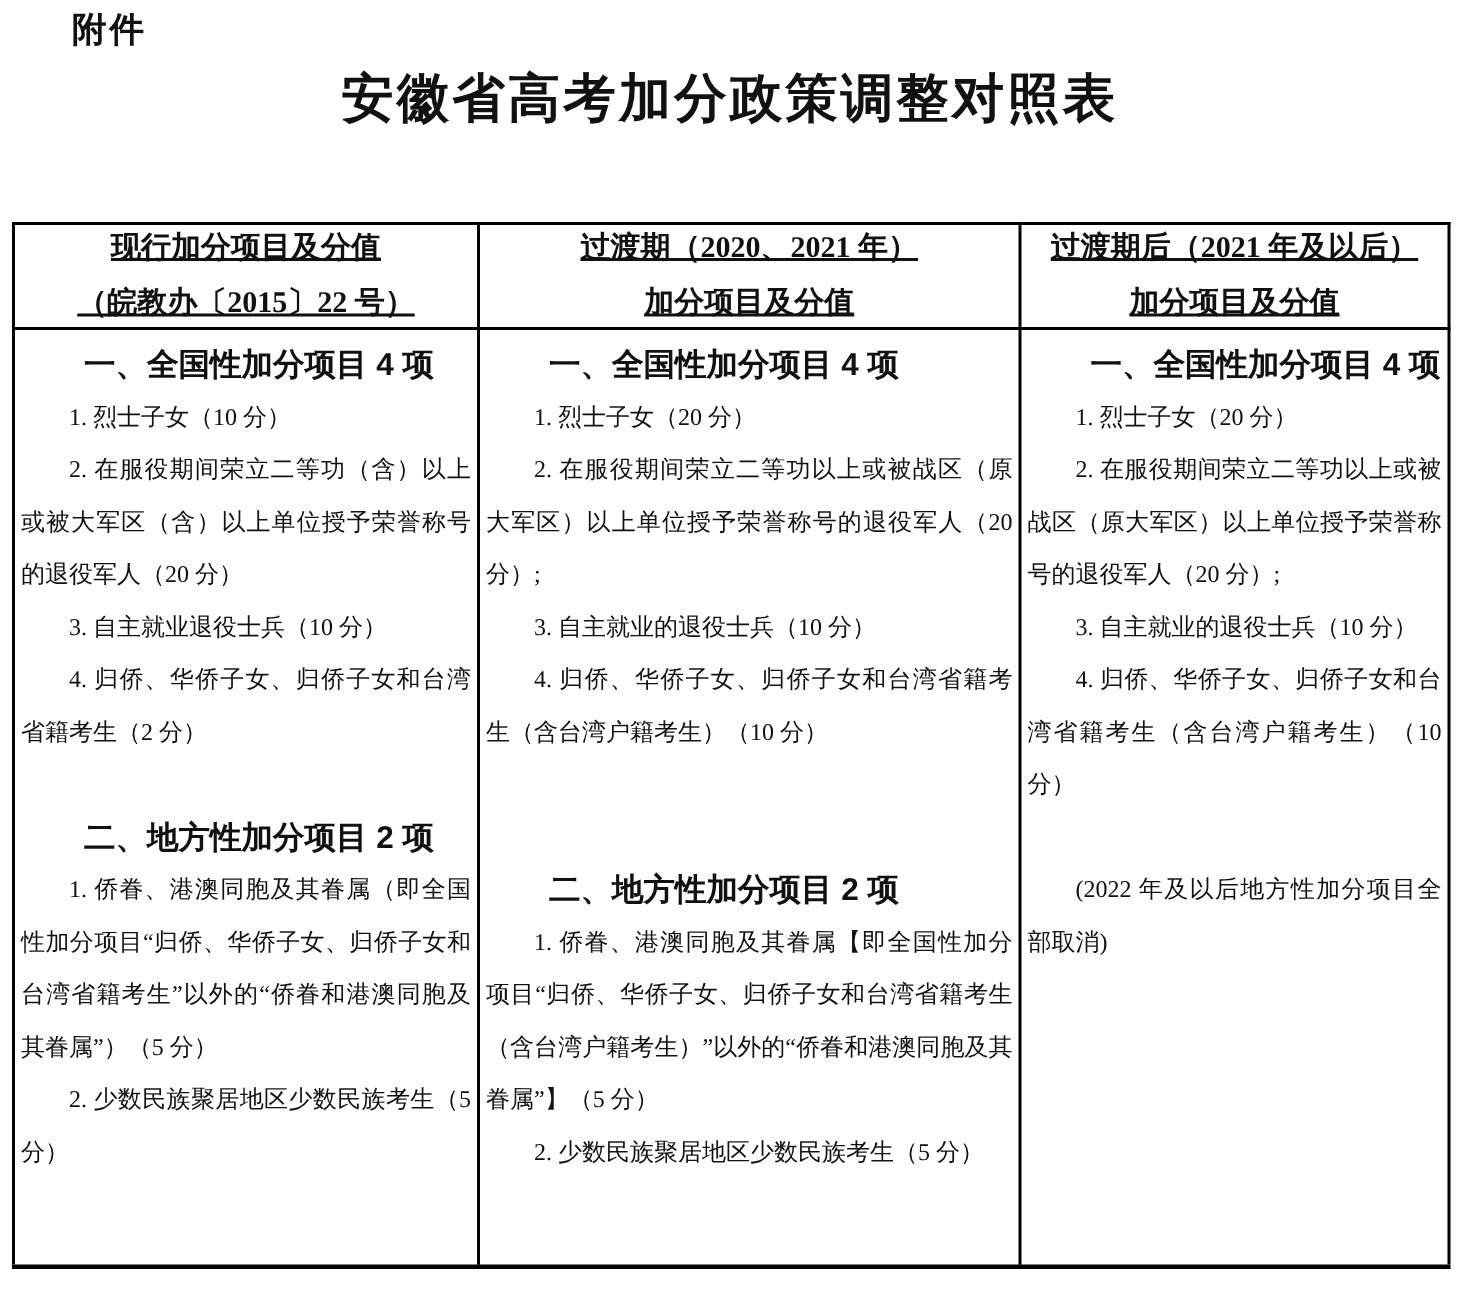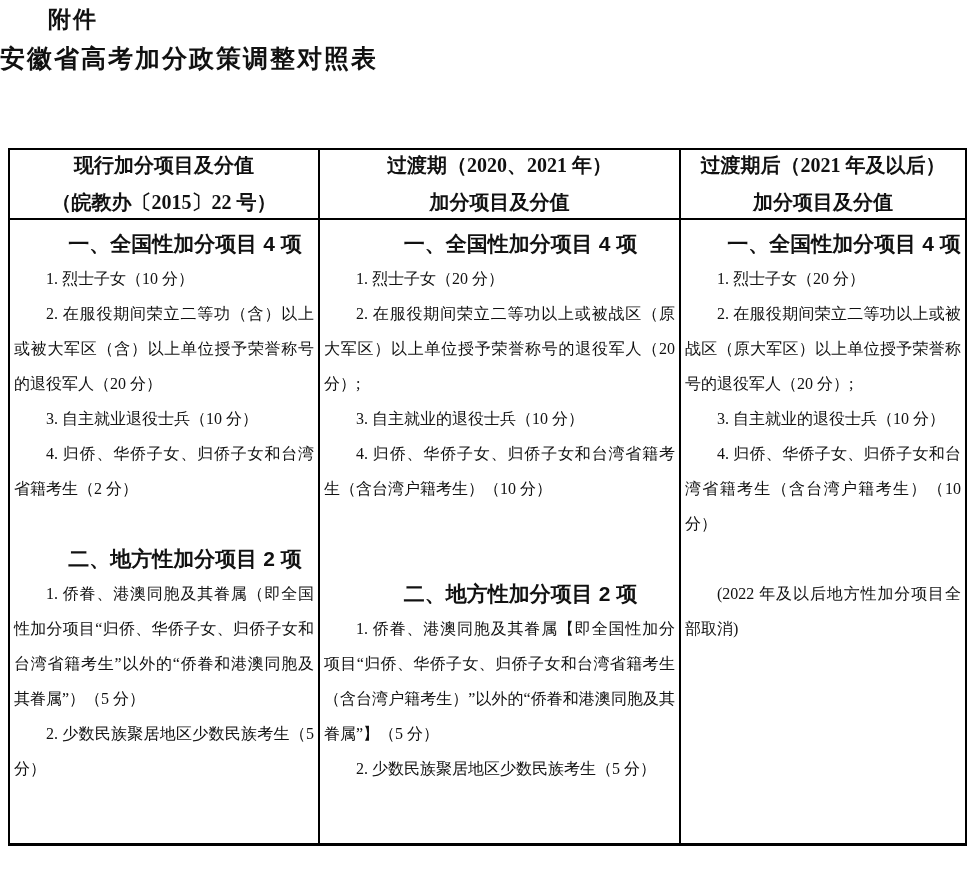--- a/index.html
+++ b/index.html
@@ -19,21 +19,22 @@
     font-weight: bold;
     font-family: "Liberation Sans", sans-serif;
     letter-spacing: 2px;
     text-align: right;
   }
   .doc-title {
     position: absolute;
     top: 42px; left: 0;
     width: 100%;
     margin: 0;
-    font-size: 25px;
+    text-align: center;
+    font-size: 35px;
     font-weight: bold;
     letter-spacing: 2px;
     font-family: "Liberation Serif", serif;
   }
   table.policy-table {
     position: absolute;
     top: 148px; left: 8px;
     width: 957px;
     border-collapse: collapse;
     table-layout: fixed;
@@ -43,20 +44,21 @@
   .policy-table th, .policy-table td {
     border: 2px solid #000;
   }
   .policy-table th {
     height: 64px;
     vertical-align: middle;
     text-align: center;
     font-size: 20px;
     font-weight: bold;
     padding: 0 2px;
+    text-decoration: underline;
   }
   .hdr-line { line-height: 31px; margin: 0; }
   .hdr-line + .hdr-line { margin-top: 6px; }
   .policy-table td {
     height: 625px;
     vertical-align: top;
     padding: 6px 4px 8px 4px;
   }
   .para {
     margin: 0;
@@ -64,21 +66,21 @@
     line-height: 35px;
     text-indent: 2em;
     text-align: justify;
     text-justify: inter-ideograph;
     word-break: break-word;
   }
   .para.heading {
     font-weight: bold;
     font-family: "Liberation Sans", sans-serif;
     font-size: 21px;
-    text-align: center;
+    text-align: left;
   }
   .para.spacer {
     height: 35px;
   }
 </style>
 </head>
 <body>
 
 <div class="attachment">附件</div>
 

